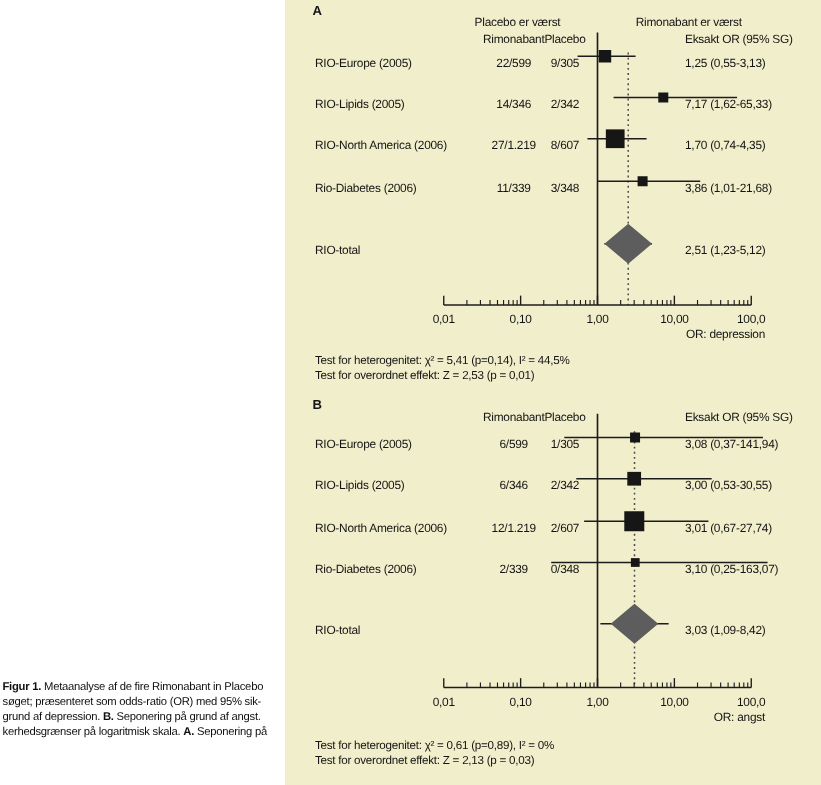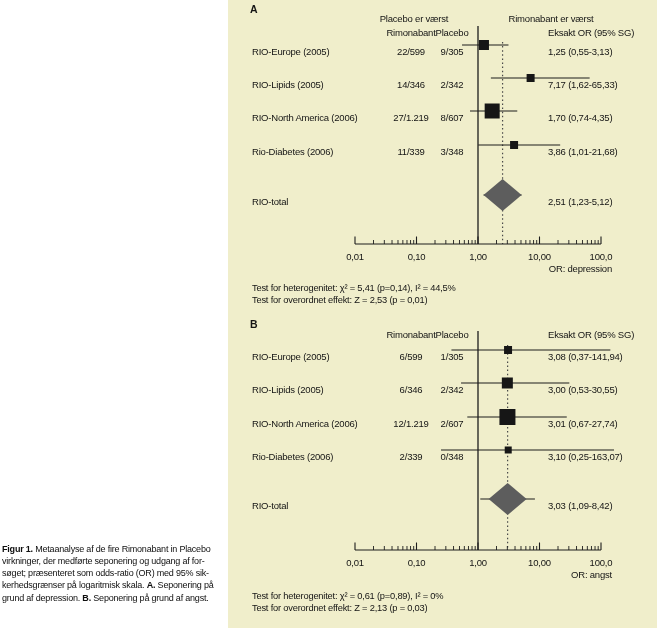--- a/index.html
+++ b/index.html
@@ -22,24 +22,23 @@
     color:#0f0f0f;white-space:nowrap;
   }
   .caption .b{font-weight:bold;}
 </style>
 </head>
 <body>
 
 <div class="figure">
   <div class="caption">
       <div><span class="b">Figur 1.</span><span> Metaanalyse af de fire Rimonabant in Placebo</span></div>
-      <div><span>virkninger, der medførte seponering og udgang af for-</span></div>
       <div><span>søget; præsenteret som odds-ratio (OR) med 95% sik-</span></div>
+      <div><span>grund af depression. </span><span class="b">B.</span><span> Seponering på grund af angst.</span></div>
       <div><span>kerhedsgrænser på logaritmisk skala. </span><span class="b">A.</span><span> Seponering på</span></div>
-      <div><span>grund af depression. </span><span class="b">B.</span><span> Seponering på grund af angst.</span></div>
     </div>
   <div class="panel" style="background: rgb(240, 238, 203);">
     <svg id="forest-svg" width="429" height="628" viewBox="0 0 429 628" xmlns="http://www.w3.org/2000/svg">
         <text x="22" y="9" text-anchor="start" dominant-baseline="central" fill="#141414" class="panel-label">A</text>
         <text x="186" y="18" text-anchor="middle" dominant-baseline="central" fill="#141414" class="">Placebo er værst</text>
         <text x="323" y="18" text-anchor="middle" dominant-baseline="central" fill="#141414" class="">Rimonabant er værst</text>
         <text x="183" y="32" text-anchor="middle" dominant-baseline="central" fill="#141414" class="">Rimonabant</text>
         <text x="224" y="32" text-anchor="middle" dominant-baseline="central" fill="#141414" class="">Placebo</text>
         <text x="320" y="32" text-anchor="start" dominant-baseline="central" fill="#141414" class="">Eksakt OR (95% SG)</text>
         <line x1="250" y1="26" x2="250" y2="244" stroke="#1c1c1c" stroke-width="1.3"></line>

